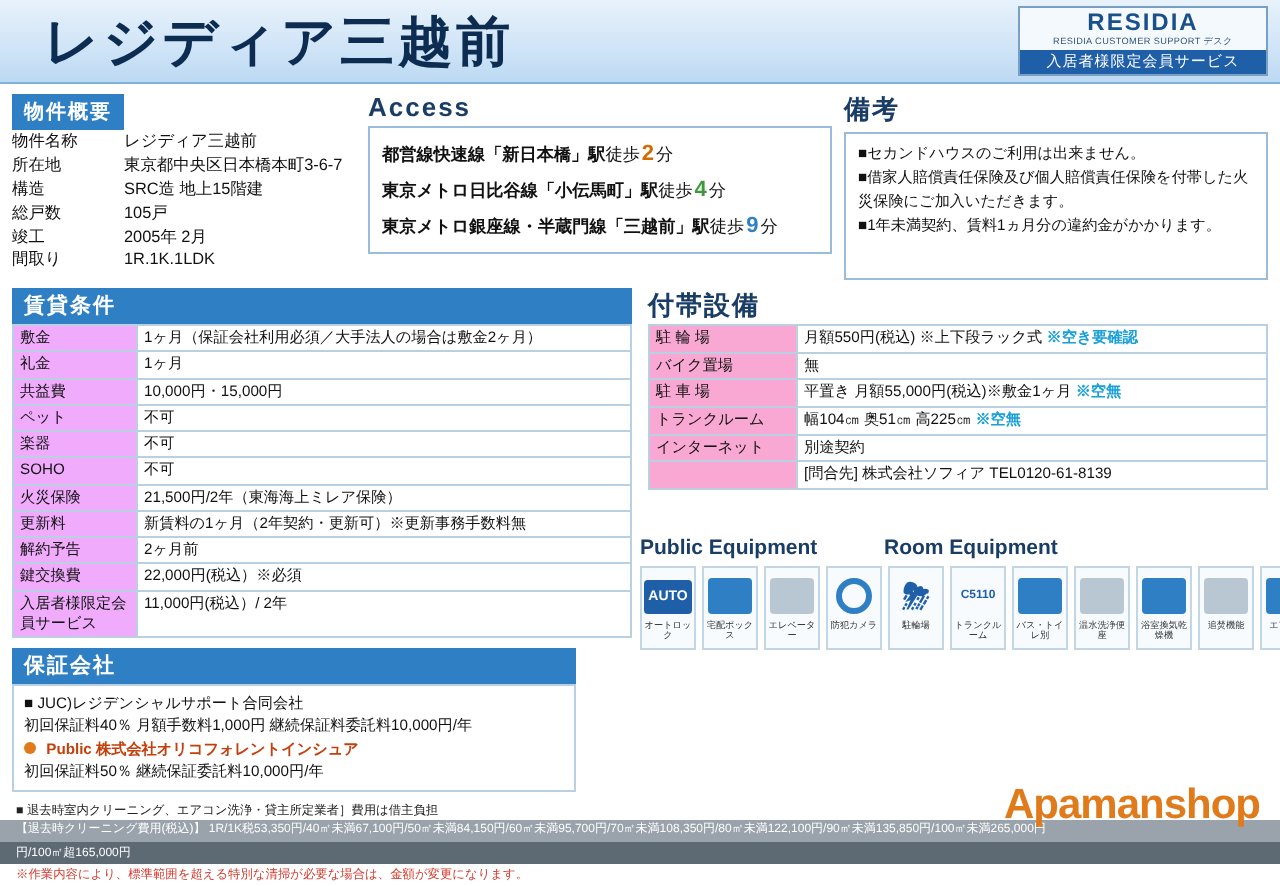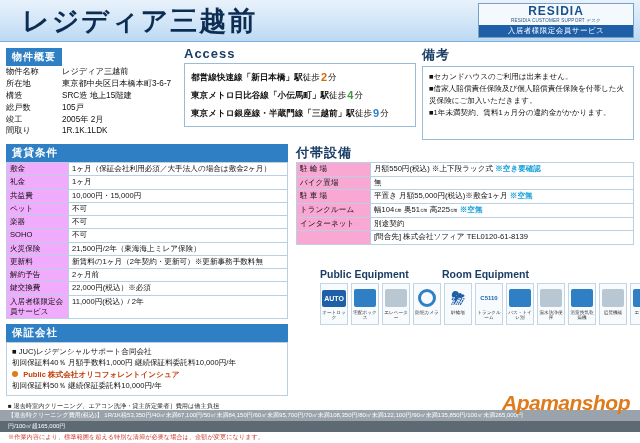--- a/index.html
+++ b/index.html
@@ -25,21 +25,21 @@
     font-size: 19px; font-weight: bold; color:#111;
     margin-left: 16px; letter-spacing: 1px;
     text-shadow: 1px 1px 0 #fff;
   }
   .header-bldg {
     font-size: 27px; font-weight: bold; color:#0d2c52;
     margin-left: 22px; letter-spacing: 2px;
   }
   .header-logo {
     position:absolute; right:6px; top:3px;
-    width: 156px; height: 35px;
+    width: 125px; height: 35px;
     border: 1px solid #7a9fc4;
     background: #f4f9fe;
     display:flex; flex-direction:column; align-items:center; justify-content:center;
   }
   .logo-main { font-size: 12px; font-weight:bold; color:#1a4f8a; letter-spacing:1px; }
   .logo-sub { font-size: 4.6px; color:#33557a; letter-spacing:0.2px; }
   .logo-bar {
     margin-top:2px; width:100%; background:#1f5fa8; color:#fff;
     font-size: 7.5px; text-align:center; padding:1px 0; letter-spacing:0.5px;
   }
@@ -70,21 +70,21 @@
   .acc-name { font-weight:bold; }
   .walk { color:#d36b00; font-weight:bold; font-size:11px; padding:0 1px; }
   .walk-blue { color:#2f7fc4; font-weight:bold; font-size:11px; padding:0 1px; }
   .walk-green { color:#3c9a3c; font-weight:bold; font-size:11px; padding:0 1px; }
 
   .bikou-box { border:1px solid #9bbcd8; padding:4px 6px; margin-top:2px; min-height:74px; }
   .bikou-line { font-size:7.6px; line-height:1.6; }
 
   
   .mid { display:flex; padding: 4px 6px 0 6px; }
-  .col-chin { width: 282px; }
+  .col-chin { width: 310px; }
   .col-setsubi { flex:1; padding-left:8px; }
 
   .tbl { width:100%; border-collapse:collapse; font-size:7.6px; }
   .tbl td { border:1px solid #b9cfe2; padding:1px 3px; vertical-align:top; line-height:1.35; }
   .tbl td.k { width:62px; background:#f0abfc; }
 
   .setsubi-tbl { width:100%; border-collapse:collapse; font-size:7.6px; }
   .setsubi-tbl td { border:1px solid #b9cfe2; padding:1px 3px; line-height:1.4; }
   .setsubi-tbl td.k { width:74px; background:#f9a8d4; }
   .vacant { color:#19a0d8; font-weight:bold; }
@@ -120,21 +120,21 @@
   .bikeicon { font-size:17px; color:#1f5fa8; }
 
   
   .footer { position:absolute; left:0; bottom:0; width:640px; }
   .foot-note { font-size:6.2px; line-height:1.5; padding:0 8px; color:#222; }
   .foot-grey { background:#9aa3ab; color:#fff; font-size:6px; padding:1px 8px; line-height:1.45; }
   .foot-dark { background:#5d6a74; color:#fff; font-size:6px; padding:1px 8px; }
   .foot-red { color:#d13b2e; font-size:6.2px; padding:1px 8px; }
   .apaman {
     position:absolute; right:10px; bottom:28px;
-    font-size:21px; font-weight:bold; color:#e07b1c; font-style:italic;
+    font-size:21px; font-weight:bold; color:#e07b1c; 
     letter-spacing:-0.5px;
   }
 </style>
 </head>
 <body>
 
 <div class="page">
 
   <div class="header">
     <div class="header-bldg">レジディア三越前</div>

